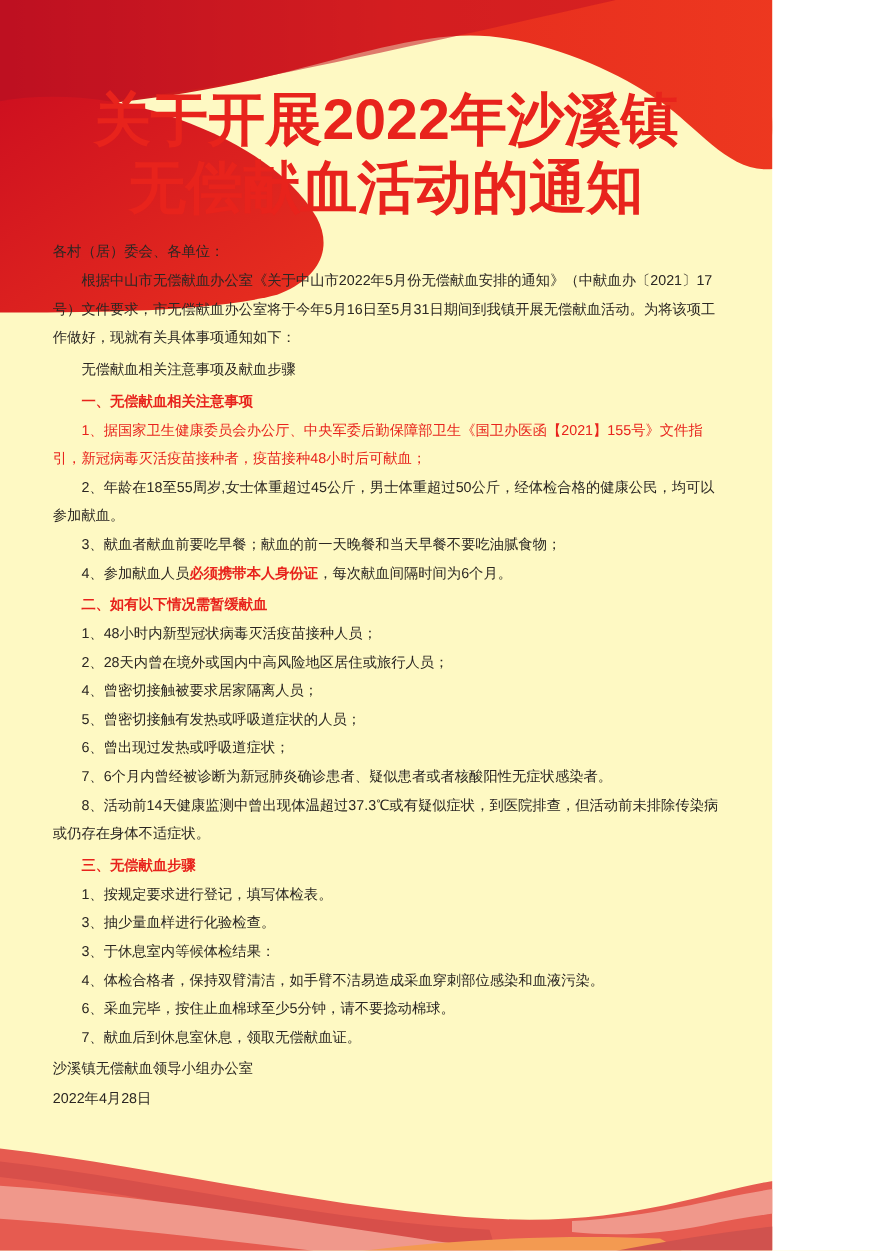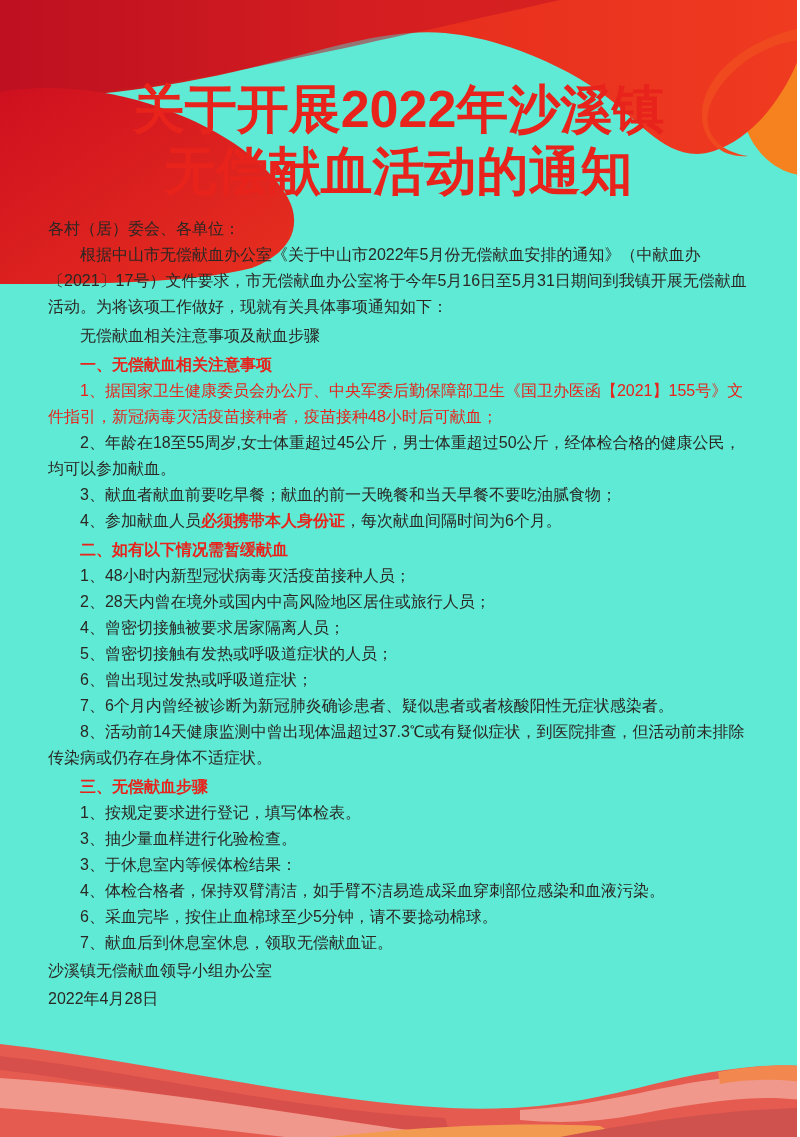--- a/index.html
+++ b/index.html
@@ -1,37 +1,37 @@
 <!DOCTYPE html>
 <html><head>
 <meta charset="utf-8">
 <style>
   html,body { margin:0; padding:0; }
   .page {
     position:relative;
-    width:797px; height:1137px;
-    background:#5eead4;
+    width:702px; height:1137px;
+    background:#fef9c3;
     overflow:hidden;
     font-family:"Liberation Sans", sans-serif;
   }
   .deco-top { position:absolute; top:0; left:0; z-index:0; }
   .deco-bottom { position:absolute; bottom:0; left:0; z-index:0; }
   .content { position:relative; z-index:2; }
   .title {
     margin:78px 0 0 0;
     text-align:center;
     color:#E8231C;
     font-size:52px;
     line-height:62px;
     font-weight:bold;
   }
   .body {
     margin:14px 44px 0 48px;
     color:#2B2723;
-    font-size:16px;
+    font-size:13px;
     line-height:26px;
   }
   .body p { margin:0; }
   .indent { text-indent:2em; }
   .subject-heading {
     text-indent:2em;
     font-weight:normal;
     margin-top:3px !important;
   }
   .section-heading {

